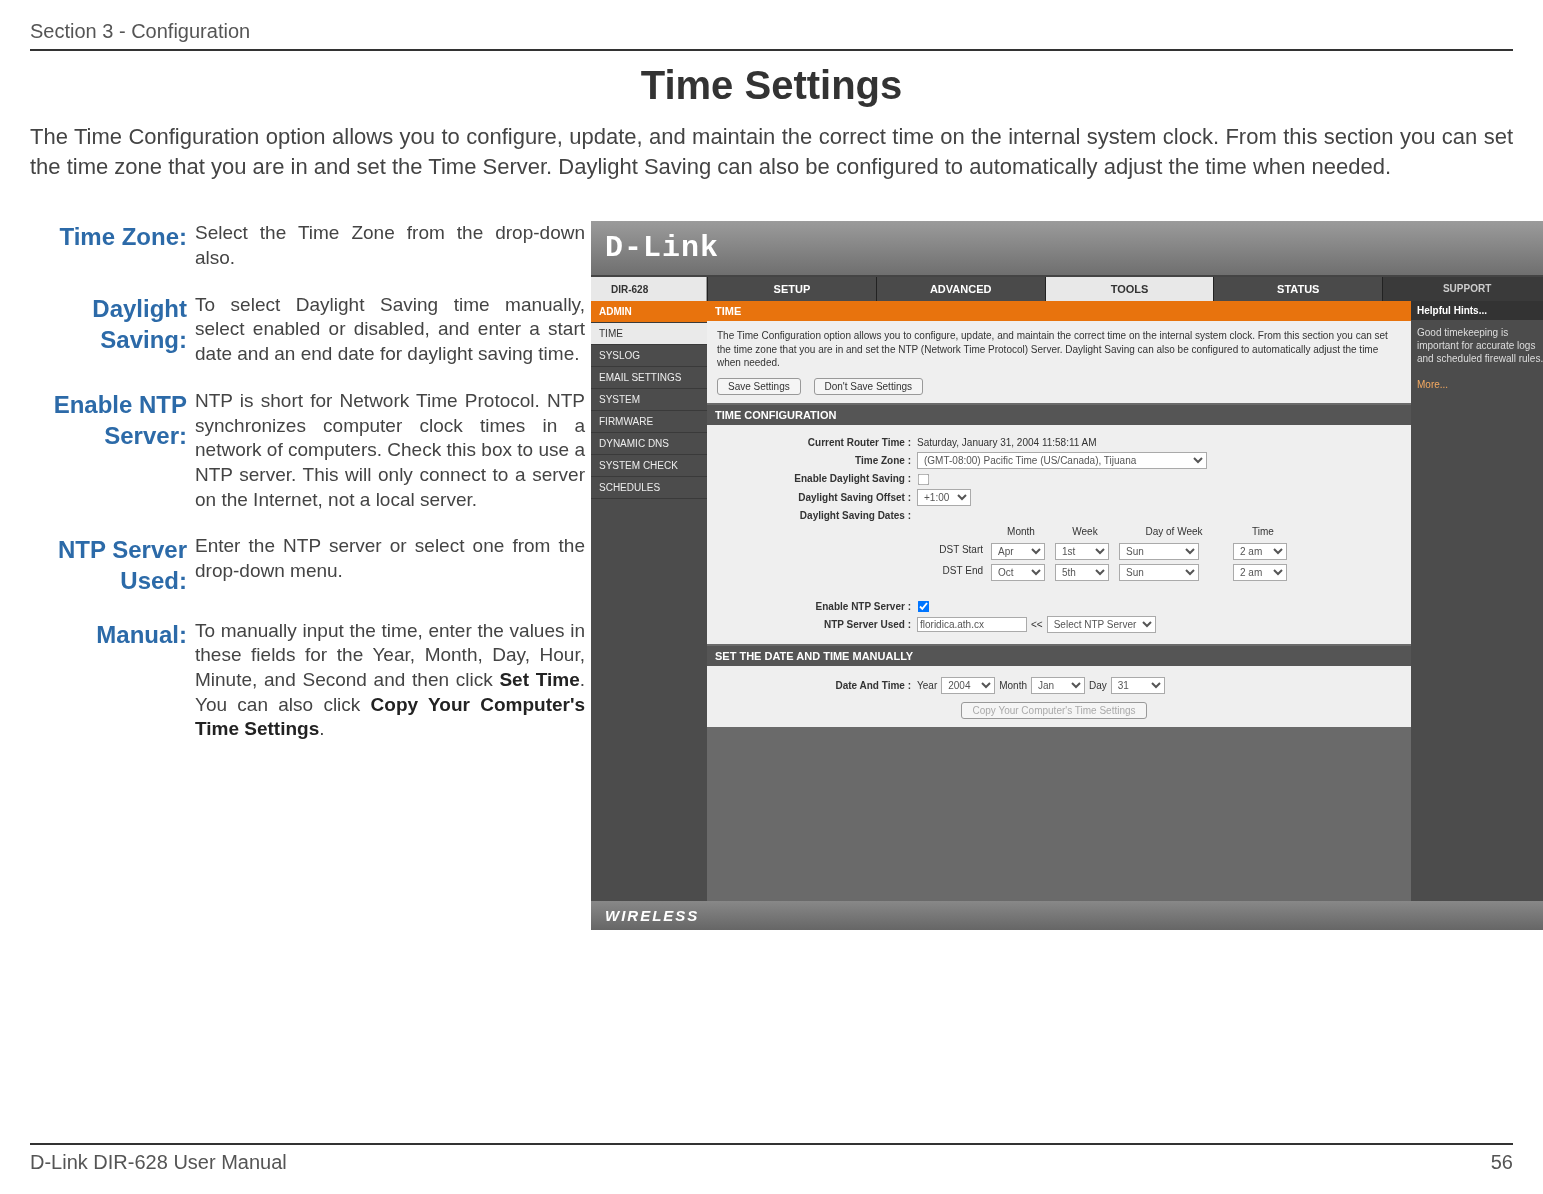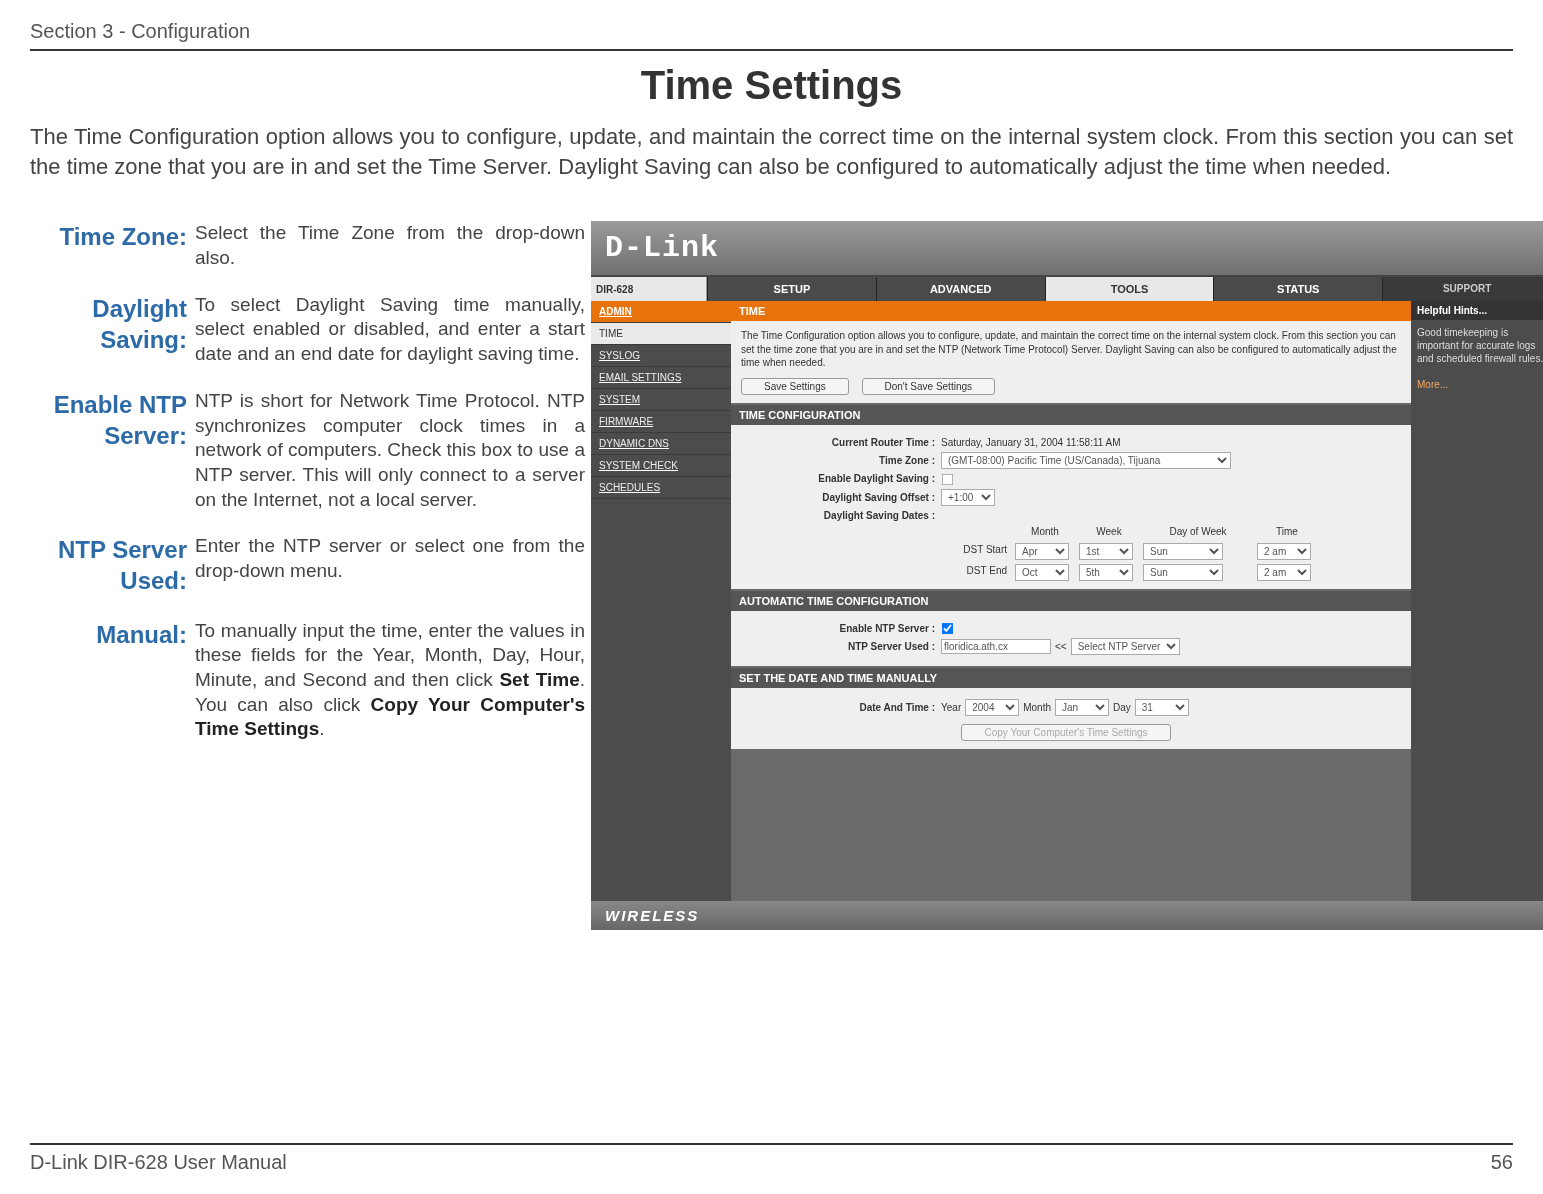--- a/index.html
+++ b/index.html
@@ -97,21 +97,21 @@
     background: #3a3a3a;
   }
   .model-cell {
     width: 116px;
     background: #e8e8e8;
     color: #333;
     font-size: 10px;
     font-weight: bold;
     display: flex;
     align-items: center;
-    padding-left: 5px;
+    padding-left: 20px;
     border-right: 1px solid #999;
   }
   .tab {
     flex: 1;
     text-align: center;
     padding: 6px 0;
     background: #4a4a4a;
     color: #fff;
     font-weight: bold;
     font-size: 11px;
@@ -121,23 +121,22 @@
   .tab.active {
     background: #e8e8e8;
     color: #333;
   }
   .tab.support { background: #3a3a3a; color:#ccc; font-size:10px;}
   .router-body {
     display: flex;
     min-height: 600px;
   }
   .router-side {
-    width: 140px;
+    width: 116px;
     background: #4c4c4c;
-    text-decoration: underline;
   }
   .side-item {
     padding: 5px 8px;
     font-size: 10px;
     color: #eee;
     border-bottom: 1px solid #3a3a3a;
     cursor: pointer;
   }
   .side-item.top { background:#e8730d; color:#fff; font-weight:bold;}
   .side-item.sel { background:#eaeaea; color:#333;}
@@ -168,21 +167,21 @@
     color:#fff;
     font-weight:bold;
     padding:4px 8px;
     font-size:11px;
     border-top:2px solid #6a6a6a;
   }
   .btn {
     background: #f5f5f5;
     border:1px solid #999;
     border-radius: 3px;
-    padding: 2px 22px;
+    padding: 2px 10px;
     font-size: 10px;
     color:#333;
     cursor:pointer;
     margin-right:10px;
   }
   .btn.dis { color:#aaa; cursor:default;}
   .form-row {
     display:flex;
     align-items:center;
     margin:3px 0;
@@ -350,21 +349,20 @@
                 <div class="r">DST End</div>
                 <select class="tiny-select"><option>Oct</option></select>
                 <select class="tiny-select"><option>5th</option></select>
                 <select class="tiny-select" style="width:80px"><option>Sun</option></select>
                 <select class="tiny-select"><option>2 am</option></select>
               </div>
             </div>
           </div>
 
           <div class="panel">
-            <div class="panel-dark-head">AUTOMATIC TIME CONFIGURATION</div>
             <div class="panel-body">
               <div class="form-row">
                   <div class="lbl">Enable NTP Server :</div>
                   <div class="val">
                     <input type="checkbox" checked="" style="">
                   </div>
                 </div>
               <div class="form-row">
                   <div class="lbl">NTP Server Used :</div>
                   <div class="val">

